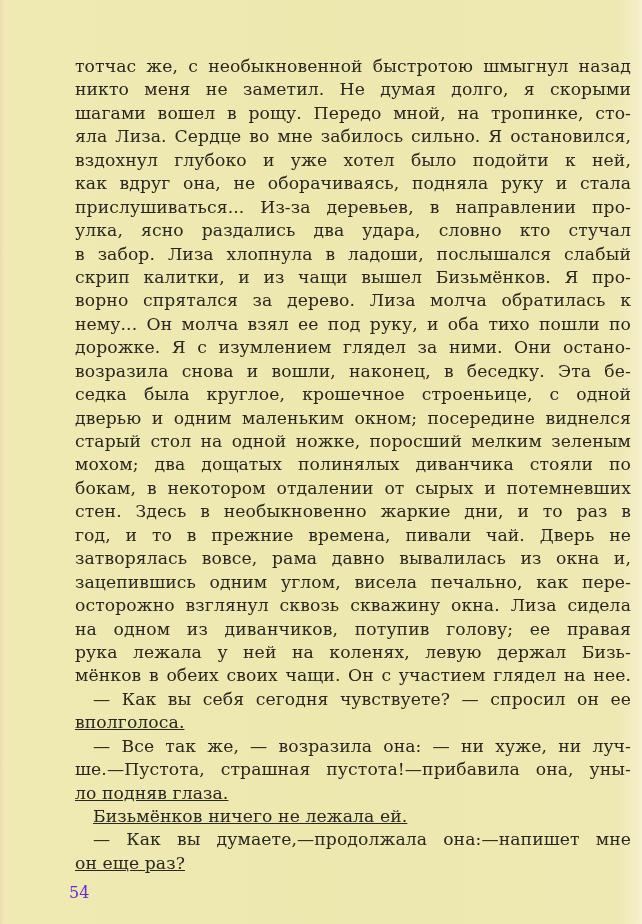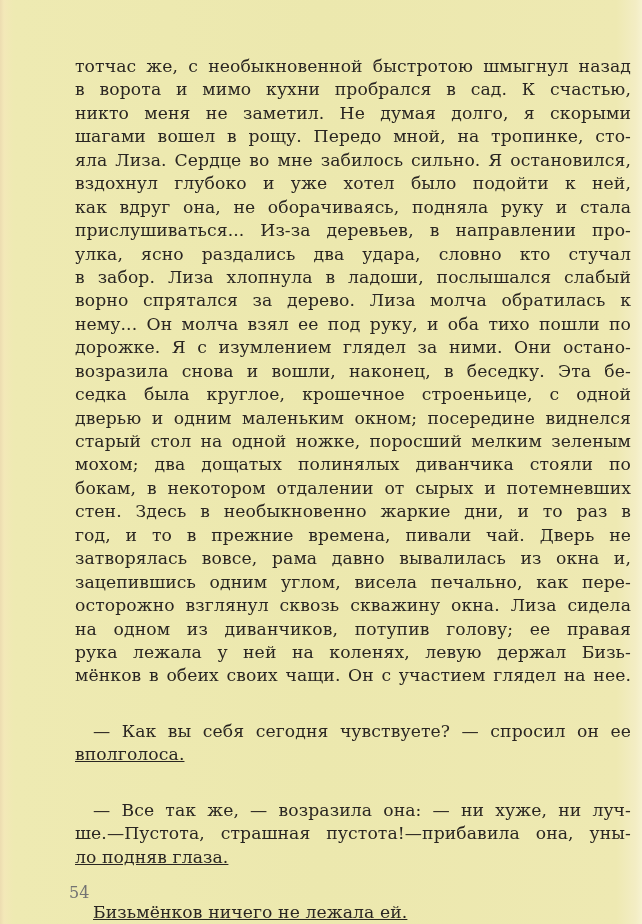--- a/index.html
+++ b/index.html
@@ -34,46 +34,45 @@
       text-align: justify;
       text-align-last: justify;
       letter-spacing: 0.1px;
     }
     .line.last {
       text-align-last: left;
       text-decoration: underline;
     }
     .line.indent {
       padding-left: 18px;
-      margin-top: 32px;
     }
     .page-number {
       position: absolute;
       left: 69px;
       top: 883px;
       font-size: 16px;
       line-height: 20px;
-      color: #737373;
+      color: #6d28d9;
     }
   </style>
 </head>
 <body>
 
 <div class="page">
   <div class="text-block" id="text-block">
       <div class="line">тотчас же, с необыкновенной быстротою шмыгнул назад</div>
-      <div class="line">в ворота и мимо кухни пробрался в сад. К счастью,</div>
       <div class="line">никто меня не заметил. Не думая долго, я скорыми</div>
       <div class="line">шагами вошел в рощу. Передо мной, на тропинке, сто-</div>
       <div class="line">яла Лиза. Сердце во мне забилось сильно. Я остановился,</div>
       <div class="line">вздохнул глубоко и уже хотел было подойти к ней,</div>
       <div class="line">как вдруг она, не оборачиваясь, подняла руку и стала</div>
       <div class="line">прислушиваться... Из-за деревьев, в направлении про-</div>
       <div class="line">улка, ясно раздались два удара, словно кто стучал</div>
       <div class="line">в забор. Лиза хлопнула в ладоши, послышался слабый</div>
+      <div class="line">скрип калитки, и из чащи вышел Бизьмёнков. Я про-</div>
       <div class="line">ворно спрятался за дерево. Лиза молча обратилась к</div>
       <div class="line">нему... Он молча взял ее под руку, и оба тихо пошли по</div>
       <div class="line">дорожке. Я с изумлением глядел за ними. Они остано-</div>
       <div class="line">возразила снова и вошли, наконец, в беседку. Эта бе-</div>
       <div class="line">седка была круглое, крошечное строеньице, с одной</div>
       <div class="line">дверью и одним маленьким окном; посередине виднелся</div>
       <div class="line">старый стол на одной ножке, поросший мелким зеленым</div>
       <div class="line">мохом; два дощатых полинялых диванчика стояли по</div>
       <div class="line">бокам, в некотором отдалении от сырых и потемневших</div>
       <div class="line">стен. Здесь в необыкновенно жаркие дни, и то раз в</div>

